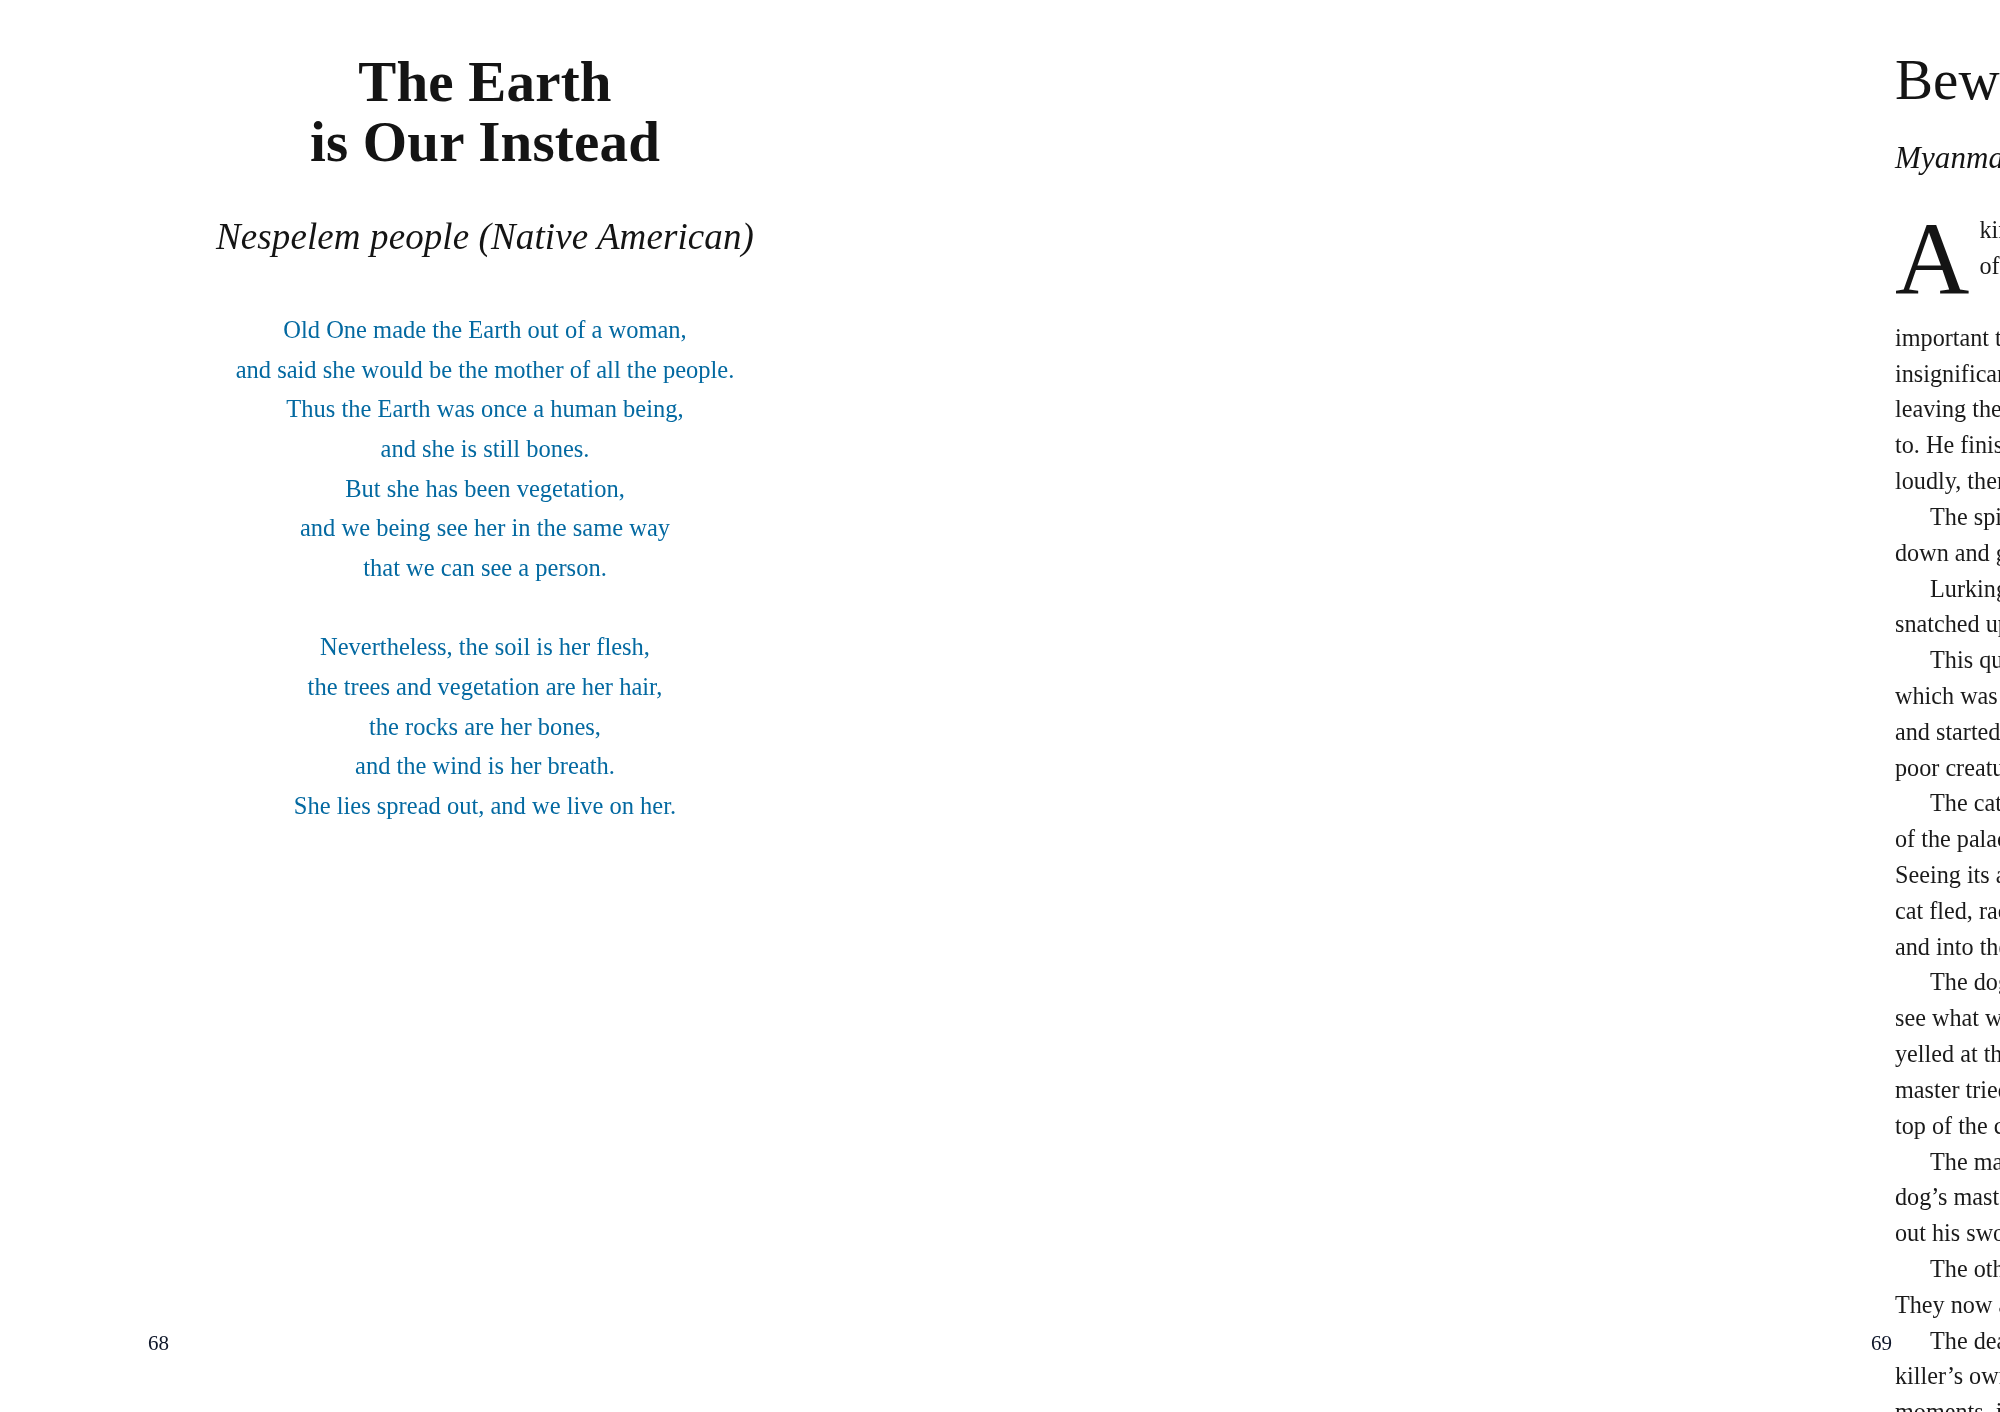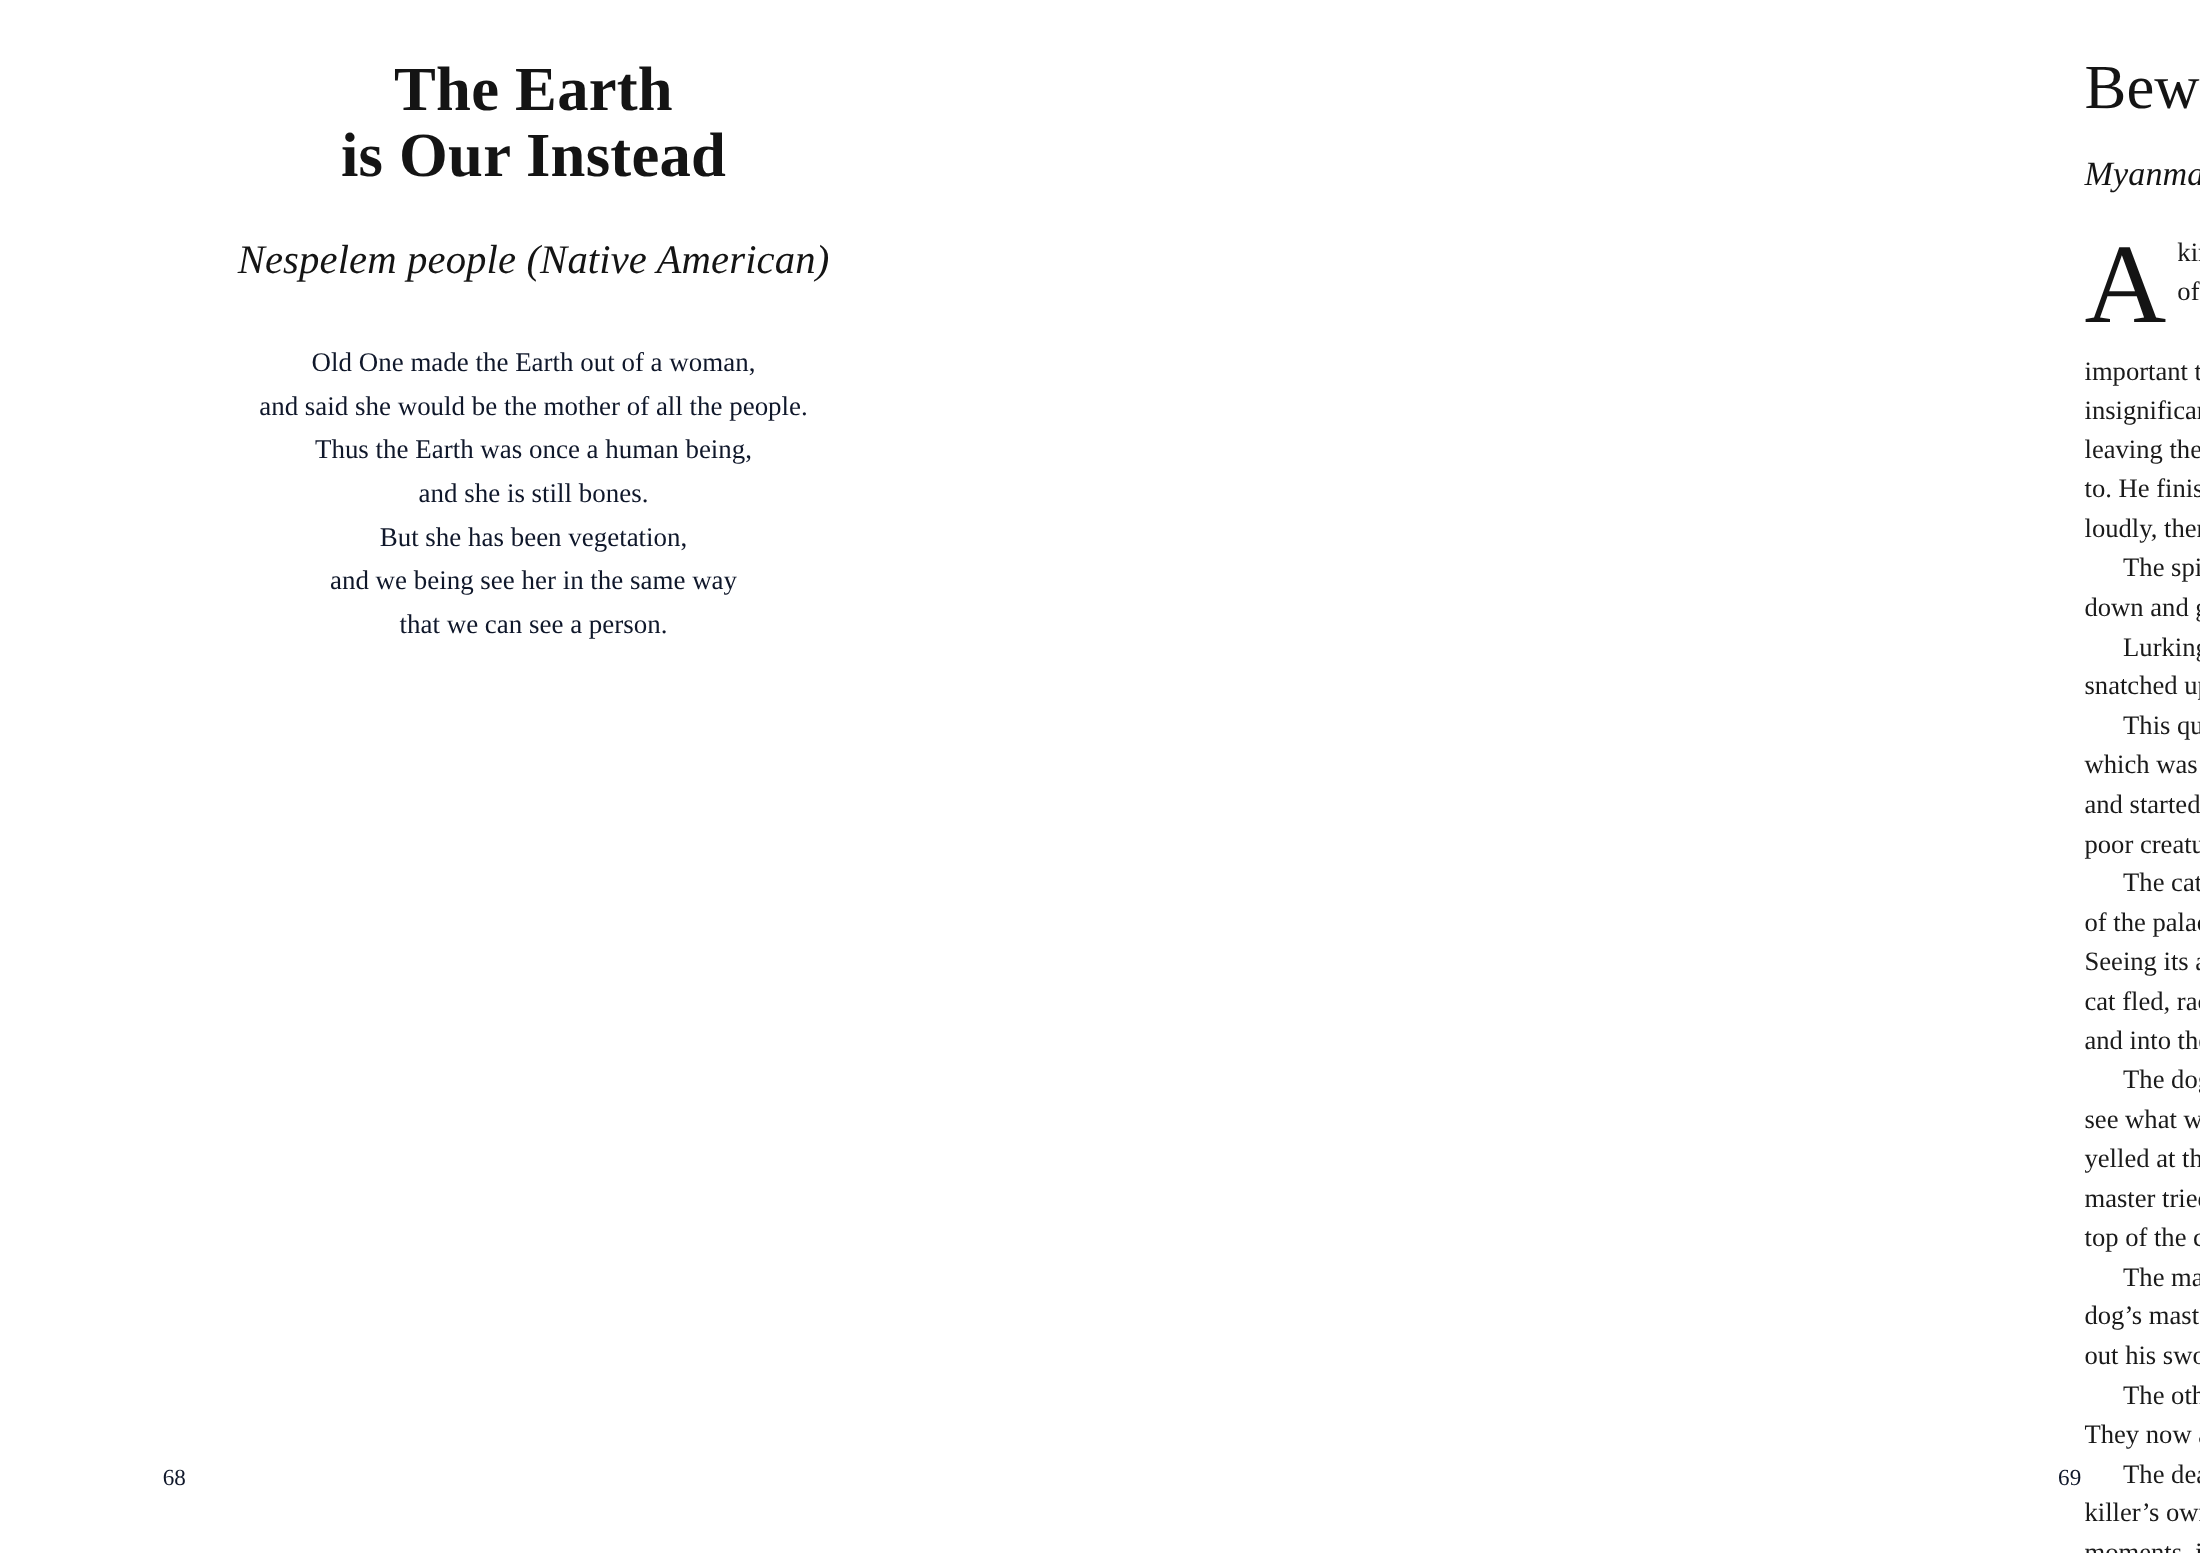--- a/index.html
+++ b/index.html
@@ -59,21 +59,21 @@
     text-align: center;
     color: #141414;
     letter-spacing: 0.1px;
   }
   .poem-body {
     margin: 0;
     padding-top: 52px;
     text-align: center;
     font-size: 24.5px;
     line-height: 1.62;
-    color: #0f172a;
+    color: #0369a1;
   }
   .stanza {
     margin: 0 0 1.62em 0;
   }
   .stanza:last-child {
     margin-bottom: 0;
   }
   .vline {
     display: block;
     white-space: nowrap;
@@ -165,20 +165,27 @@
         <div class="stanza">
           <span class="vline">Old One made the Earth out of a woman,</span>
           <span class="vline">and said she would be the mother of all the people.</span>
           <span class="vline">Thus the Earth was once a human being,</span>
           <span class="vline">and she is still bones.</span>
           <span class="vline">But she has been vegetation,</span>
           <span class="vline">and we being see her in the same way</span>
           <span class="vline">that we can see a person.</span>
         </div>
 
+        <div class="stanza">
+          <span class="vline">Nevertheless, the soil is her flesh,</span>
+          <span class="vline">the trees and vegetation are her hair,</span>
+          <span class="vline">the rocks are her bones,</span>
+          <span class="vline">and the wind is her breath.</span>
+          <span class="vline">She lies spread out, and we live on her.</span>
+        </div>
 
       </div>
     </div>
 
     <div class="folio folio-left">68</div>
   </div>
 
   <div class="page page-right">
     <div class="right-content">
 

